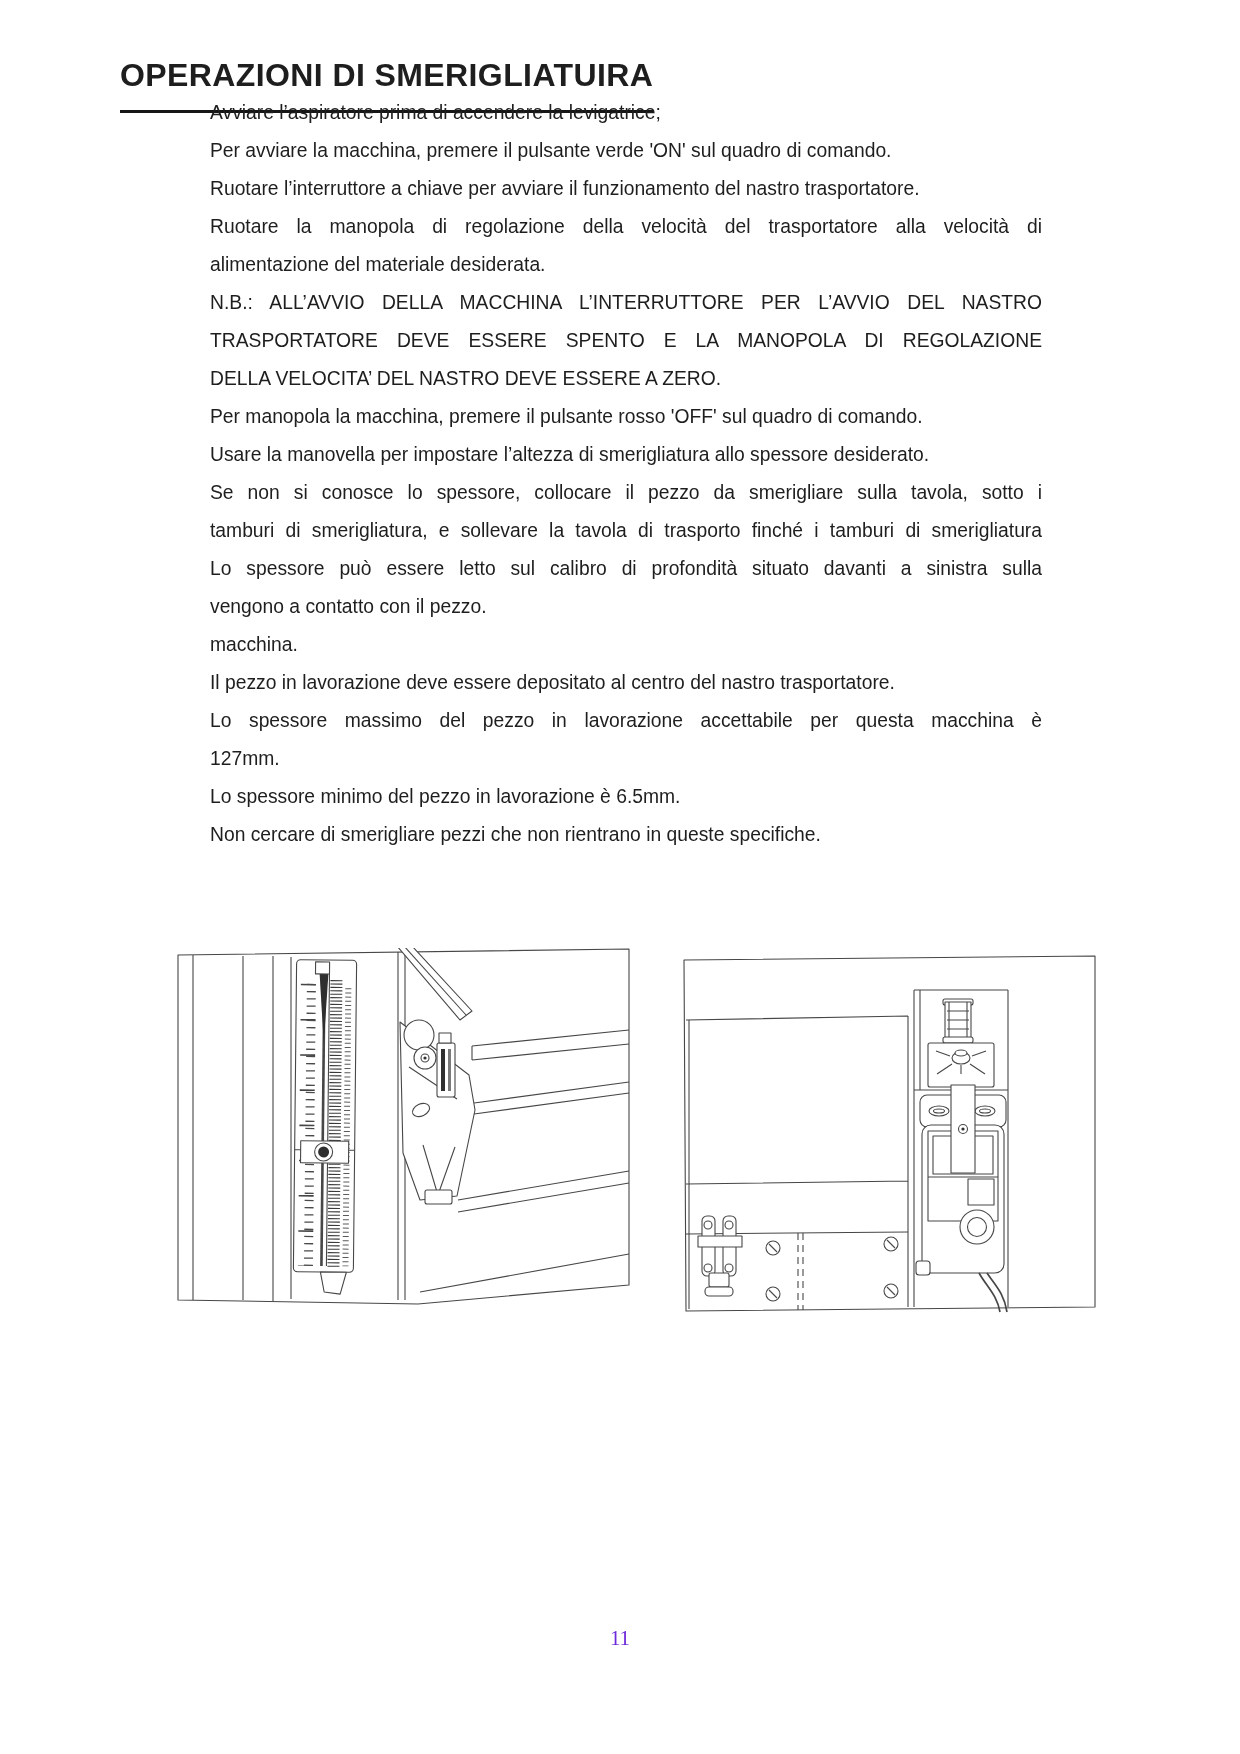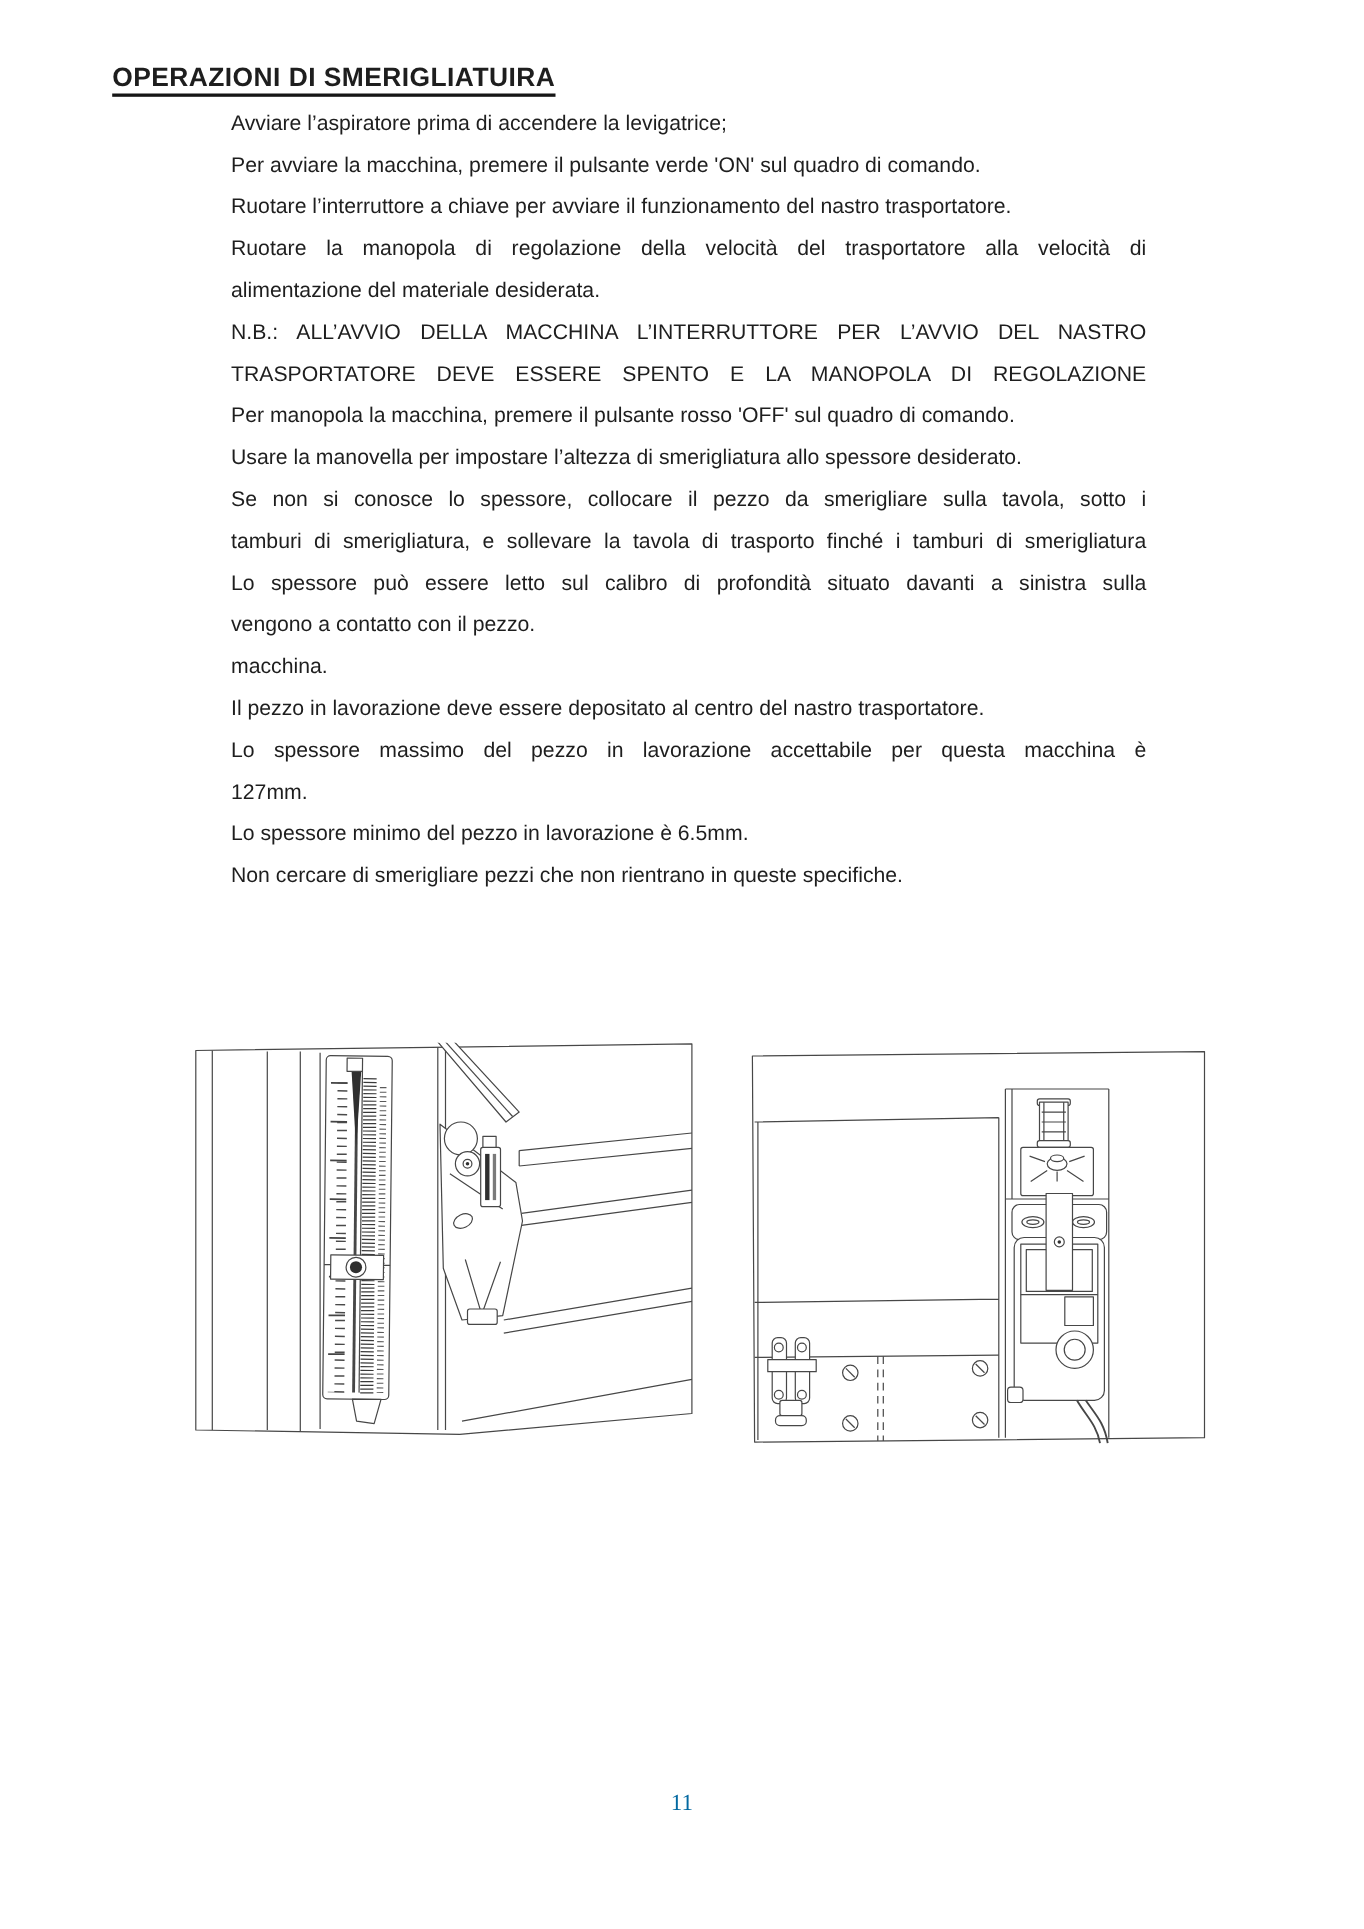--- a/index.html
+++ b/index.html
@@ -5,23 +5,23 @@
   html,body { margin:0; padding:0; }
   body {
     width:1240px; height:1754px; background:#ffffff; position:relative;
     font-family:"Liberation Sans", sans-serif; color:#1e1e1e;
     overflow:hidden;
   }
   .page { position:absolute; inset:0; }
 
   
   .doc-title {
-    position:absolute; left:102px; top:57px;
-    font-size:24px; font-weight:700; letter-spacing:0.4px;
-    padding-bottom:0; border-bottom:3px solid #161616;
+    position:absolute; left:120px; top:57px;
+    font-size:32px; font-weight:700; letter-spacing:0.4px;
+    padding-bottom:16px; border-bottom:3px solid #161616;
     display:inline-block; white-space:nowrap;
   }
 
   
   .content {
     position:absolute; left:183px; top:94px; width:832px;
     font-size:19.3px; line-height:38px;
   }
   .ln { white-space:nowrap; width:832px;margin-left:27px; }
   .ln[data-align="justify"] { text-align:justify; text-align-last:justify; }
@@ -41,38 +41,39 @@
   .fig .ticks-l { stroke-width:15; stroke-dasharray:1.6 33.6; stroke:#444; }
   .fig .strip-d { stroke-width:12; stroke-dasharray:1.1 2.3; stroke:#3a3a3a; }
   .fig .strip-n { stroke-width:6;  stroke-dasharray:1 3.2;  stroke:#5a5a5a; }
   .fig .w2 { stroke-width:1.7; }
   .fig .w3 { stroke-width:2.6; }
   .fig .dash { stroke-dasharray:7 5; }
 
   
   .page-number {
     position:absolute; left:0; right:0; top:1626px; text-align:center;
-    font-family:"Liberation Serif", serif; font-size:21px; color:#0369a1;
+    font-family:"Liberation Serif", serif; font-size:21px; color:#6d28d9;
   }
 </style>
 </head>
 <body>
 
 <div class="page">
 
   <div class="doc-title">OPERAZIONI DI SMERIGLIATUIRA</div>
 
   <div class="content">
     <div class="ln" data-align="left">Avviare l’aspiratore prima di accendere la levigatrice;</div>
     <div class="ln" data-align="left">Per avviare la macchina, premere il pulsante verde 'ON' sul quadro di comando.</div>
     <div class="ln" data-align="left">Ruotare l’interruttore a chiave per avviare il funzionamento del nastro trasportatore.</div>
     <div class="ln" data-align="justify">Ruotare la manopola di regolazione della velocità del trasportatore alla velocità di</div>
     <div class="ln" data-align="left">alimentazione del materiale desiderata.</div>
     <div class="ln" data-align="justify">N.B.: ALL’AVVIO DELLA MACCHINA L’INTERRUTTORE PER L’AVVIO DEL NASTRO</div>
     <div class="ln" data-align="justify">TRASPORTATORE DEVE ESSERE SPENTO E LA MANOPOLA DI REGOLAZIONE</div>
+    <div class="ln" data-align="left">DELLA VELOCITA’ DEL NASTRO DEVE ESSERE A ZERO.</div>
     <div class="ln" data-align="left">Per manopola la macchina, premere il pulsante rosso 'OFF' sul quadro di comando.</div>
     <div class="ln" data-align="left">Usare la manovella per impostare l’altezza di smerigliatura allo spessore desiderato.</div>
     <div class="ln" data-align="justify">Se non si conosce lo spessore, collocare il pezzo da smerigliare sulla tavola, sotto i</div>
     <div class="ln" data-align="justify">tamburi di smerigliatura, e sollevare la tavola di trasporto finché i tamburi di smerigliatura</div>
     <div class="ln" data-align="justify">Lo spessore può essere letto sul calibro di profondità situato davanti a sinistra sulla</div>
     <div class="ln" data-align="left">vengono a contatto con il pezzo.</div>
     <div class="ln" data-align="left">macchina.</div>
     <div class="ln" data-align="left">Il pezzo in lavorazione deve essere depositato al centro del nastro trasportatore.</div>
     <div class="ln" data-align="justify">Lo spessore massimo del pezzo in lavorazione accettabile per questa macchina è</div>
     <div class="ln" data-align="left">127mm.</div>

